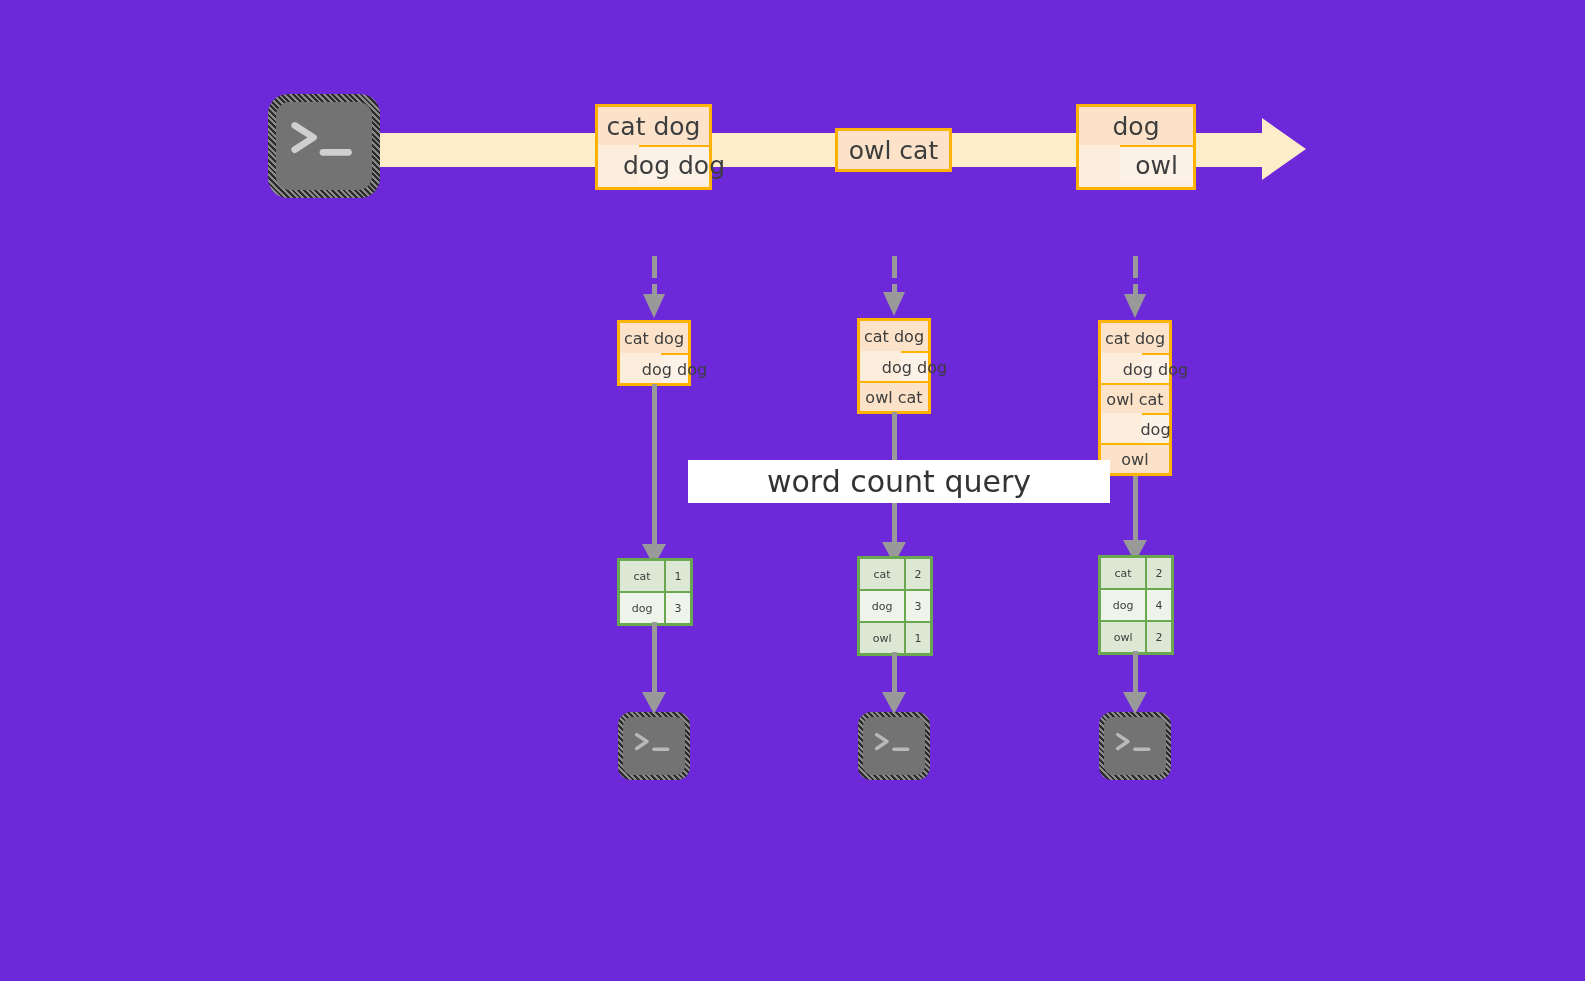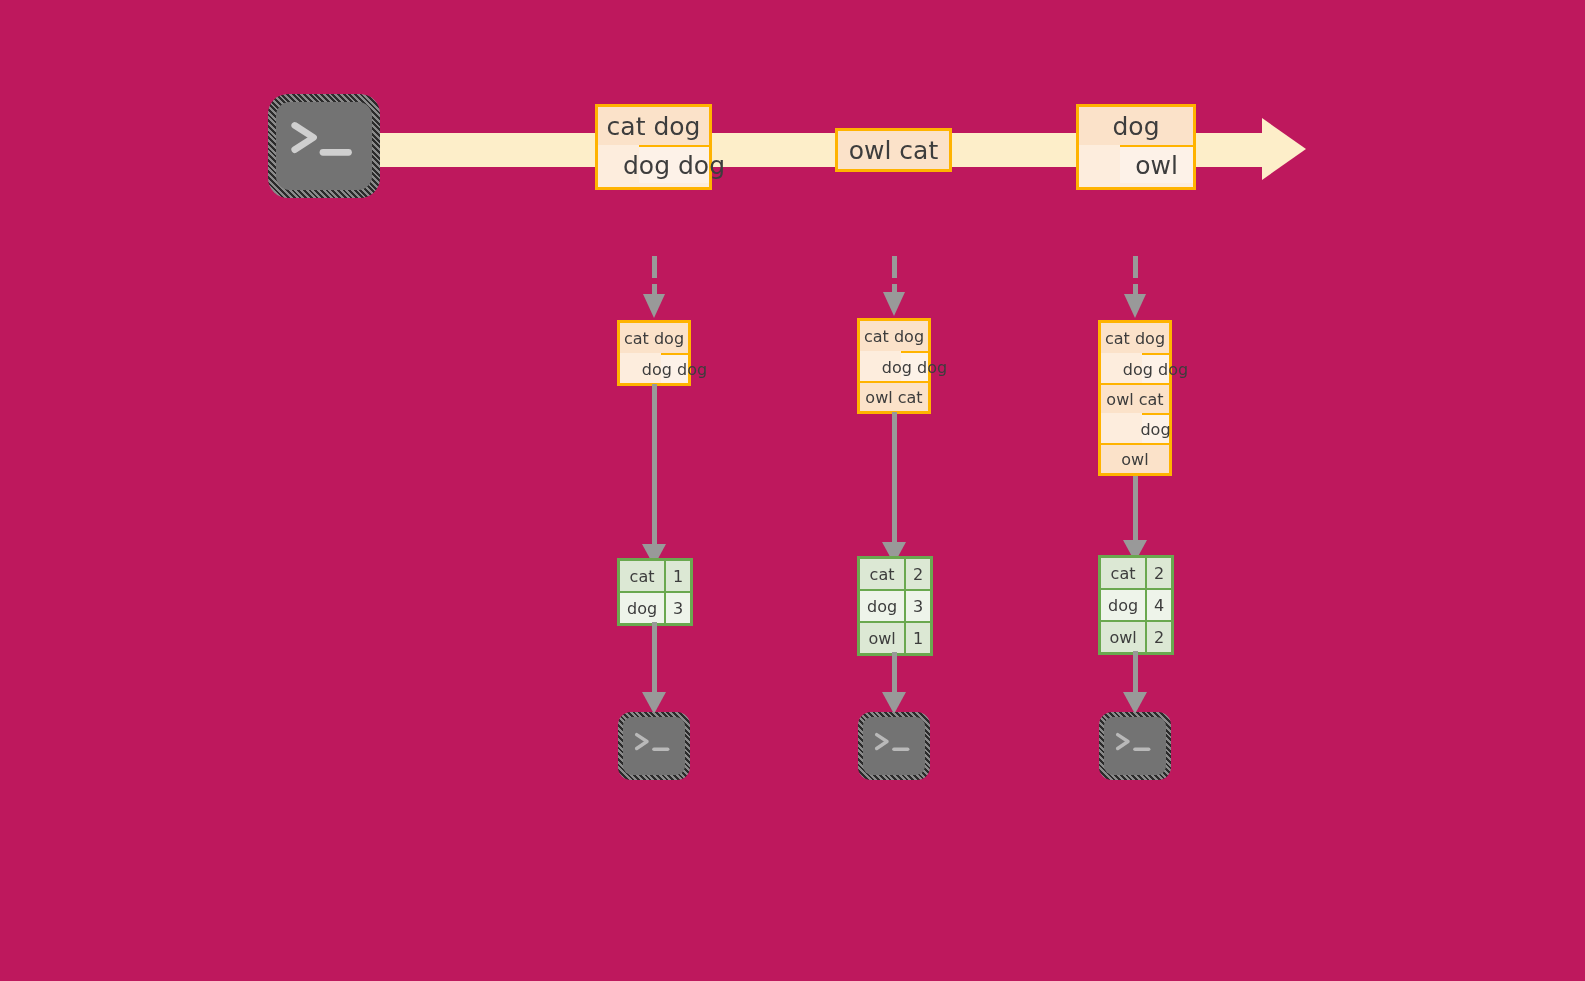--- a/index.html
+++ b/index.html
@@ -5,21 +5,21 @@
 <style>
   html, body {
     margin: 0;
     padding: 0;
     background: #000000;
   }
   #canvas {
     position: relative;
     width: 1585px;
     height: 981px;
-    background: #be185d;
+    background: #6d28d9;
     font-family: "DejaVu Sans", sans-serif;
     overflow: hidden;
   }
 
   
   .terminal {
     position: absolute;
     box-sizing: border-box;
     background-image:
       repeating-linear-gradient(45deg,
@@ -91,21 +91,21 @@
     display: flex;
     height: 30px;
   }
   .gtable .grow + .grow { border-top: 2px solid #6aa84f; }
   .gtable .gc {
     box-sizing: border-box;
     display: flex;
     align-items: center;
     justify-content: center;
     color: #3d3d3d;
-    font-size: 16px;
+    font-size: 11px;
   }
   .gtable .gc.word { width: 48px; }
   .gtable .gc.cnt  { width: 28px; border-left: 2px solid #6aa84f; }
   .gtable .grow.dark  .gc { background: #dce8d4; }
   .gtable .grow.light .gc { background: #eef4ea; }
 
   
   .arrow-v {
     position: absolute;
     width: 5px;
@@ -272,14 +272,15 @@
   <div class="arrow-head" style="left:1123px; top:692px; border-width:22px 12px 0 12px;"></div>
 
   <div class="terminal small" style="left:1099px; top:712px; width:72px; height:68px; border-radius:13px;">
     <div class="inner"></div>
     <svg class="prompt" viewBox="0 0 60 34">
       <path d="M10 8 L22 16 L10 24" fill="none" stroke="#b9b9b9" stroke-width="4" stroke-linecap="round" stroke-linejoin="round"></path>
       <path d="M30 25 L46 25" fill="none" stroke="#b9b9b9" stroke-width="4" stroke-linecap="round"></path>
     </svg>
   </div>
 
+  <div class="query-label" style="left:688px; top:460px; width:422px; height:43px;">word count query</div>
 
 </div>
 
 </body></html>

